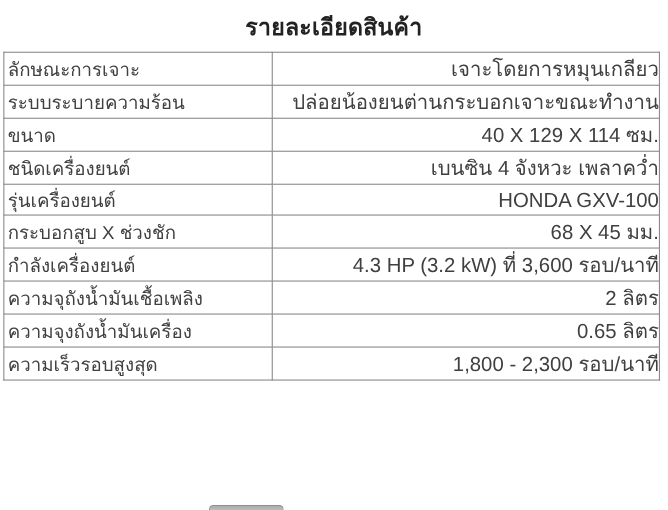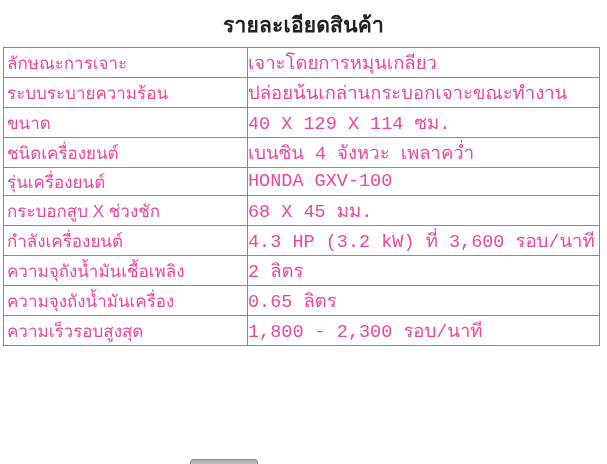--- a/index.html
+++ b/index.html
@@ -23,34 +23,34 @@
     position: absolute;
     left: 3px; top: 47px;
     width: 597px;
     border-collapse: collapse;
     table-layout: fixed;
   }
   table.spec-table td {
     border: 1px solid #8a8a8a;
     height: 28.3px;
     vertical-align: middle;
-    color: #ec4899;
+    color: #404040;
     overflow: hidden;
     white-space: nowrap;
   }
   td.label-cell {
     width: 244px;
     text-align: left;
     padding-left: 3px;
     font-family: "Liberation Sans", sans-serif;
     font-size: 17px;
   }
   td.value-cell {
-    text-align: left;
-    font-family: Liberation Mono, monospace;
+    text-align: right;
+    font-family: Liberation Sans, sans-serif;
     font-size: 18.5px;
   }
   .cut-off-button {
     position: absolute;
     left: 190px;
     top: 459px;
     width: 68px;
     height: 14px;
     border: 1px solid #8f8f8f;
     border-bottom: none;
@@ -65,21 +65,21 @@
 <div class="page-title">รายละเอียดสินค้า</div>
 
 <table class="spec-table">
   <tbody>
     <tr>
       <td class="label-cell">ลักษณะการเจาะ</td>
       <td class="value-cell">เจาะโดยการหมุนเกลียว</td>
     </tr>
     <tr>
       <td class="label-cell">ระบบระบายความร้อน</td>
-      <td class="value-cell">ปล่อยน้นเกล่านกระบอกเจาะขณะทำงาน</td>
+      <td class="value-cell">ปล่อยน้องยนต่านกระบอกเจาะขณะทำงาน</td>
     </tr>
     <tr>
       <td class="label-cell">ขนาด</td>
       <td class="value-cell">40 X 129 X 114 ซม.</td>
     </tr>
     <tr>
       <td class="label-cell">ชนิดเครื่องยนต์</td>
       <td class="value-cell">เบนซิน 4 จังหวะ เพลาคว่ำ</td>
     </tr>
     <tr>

